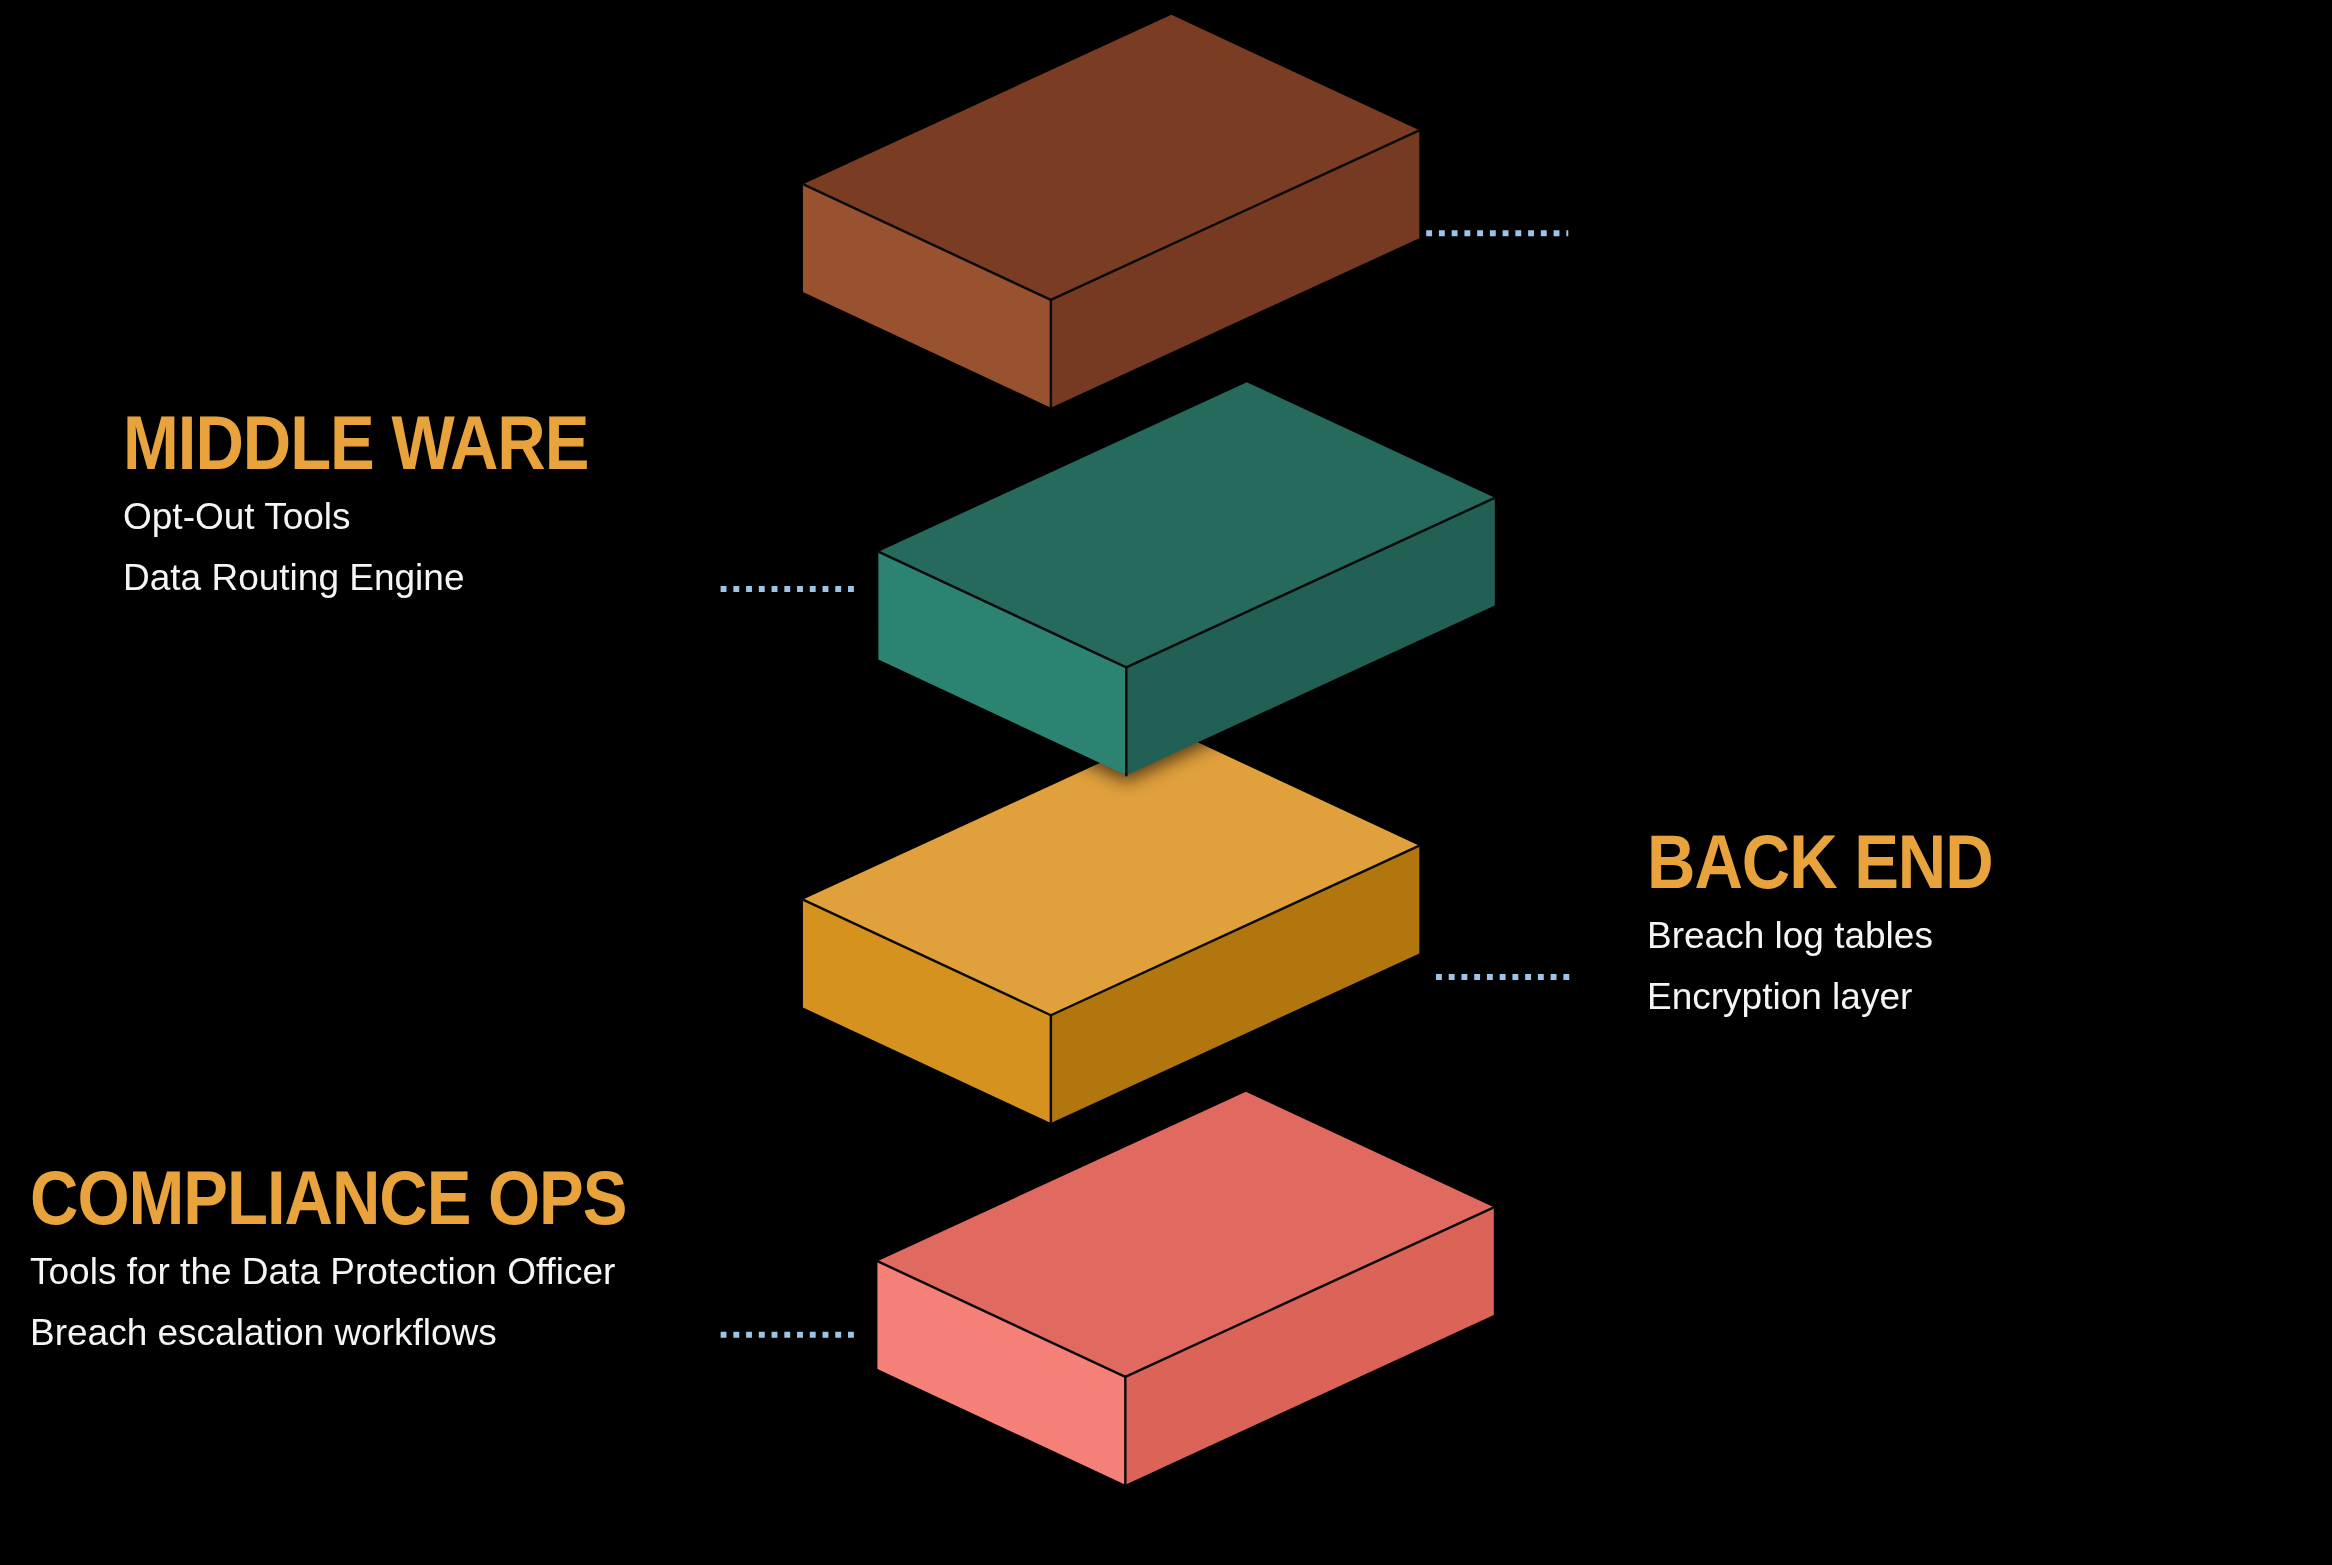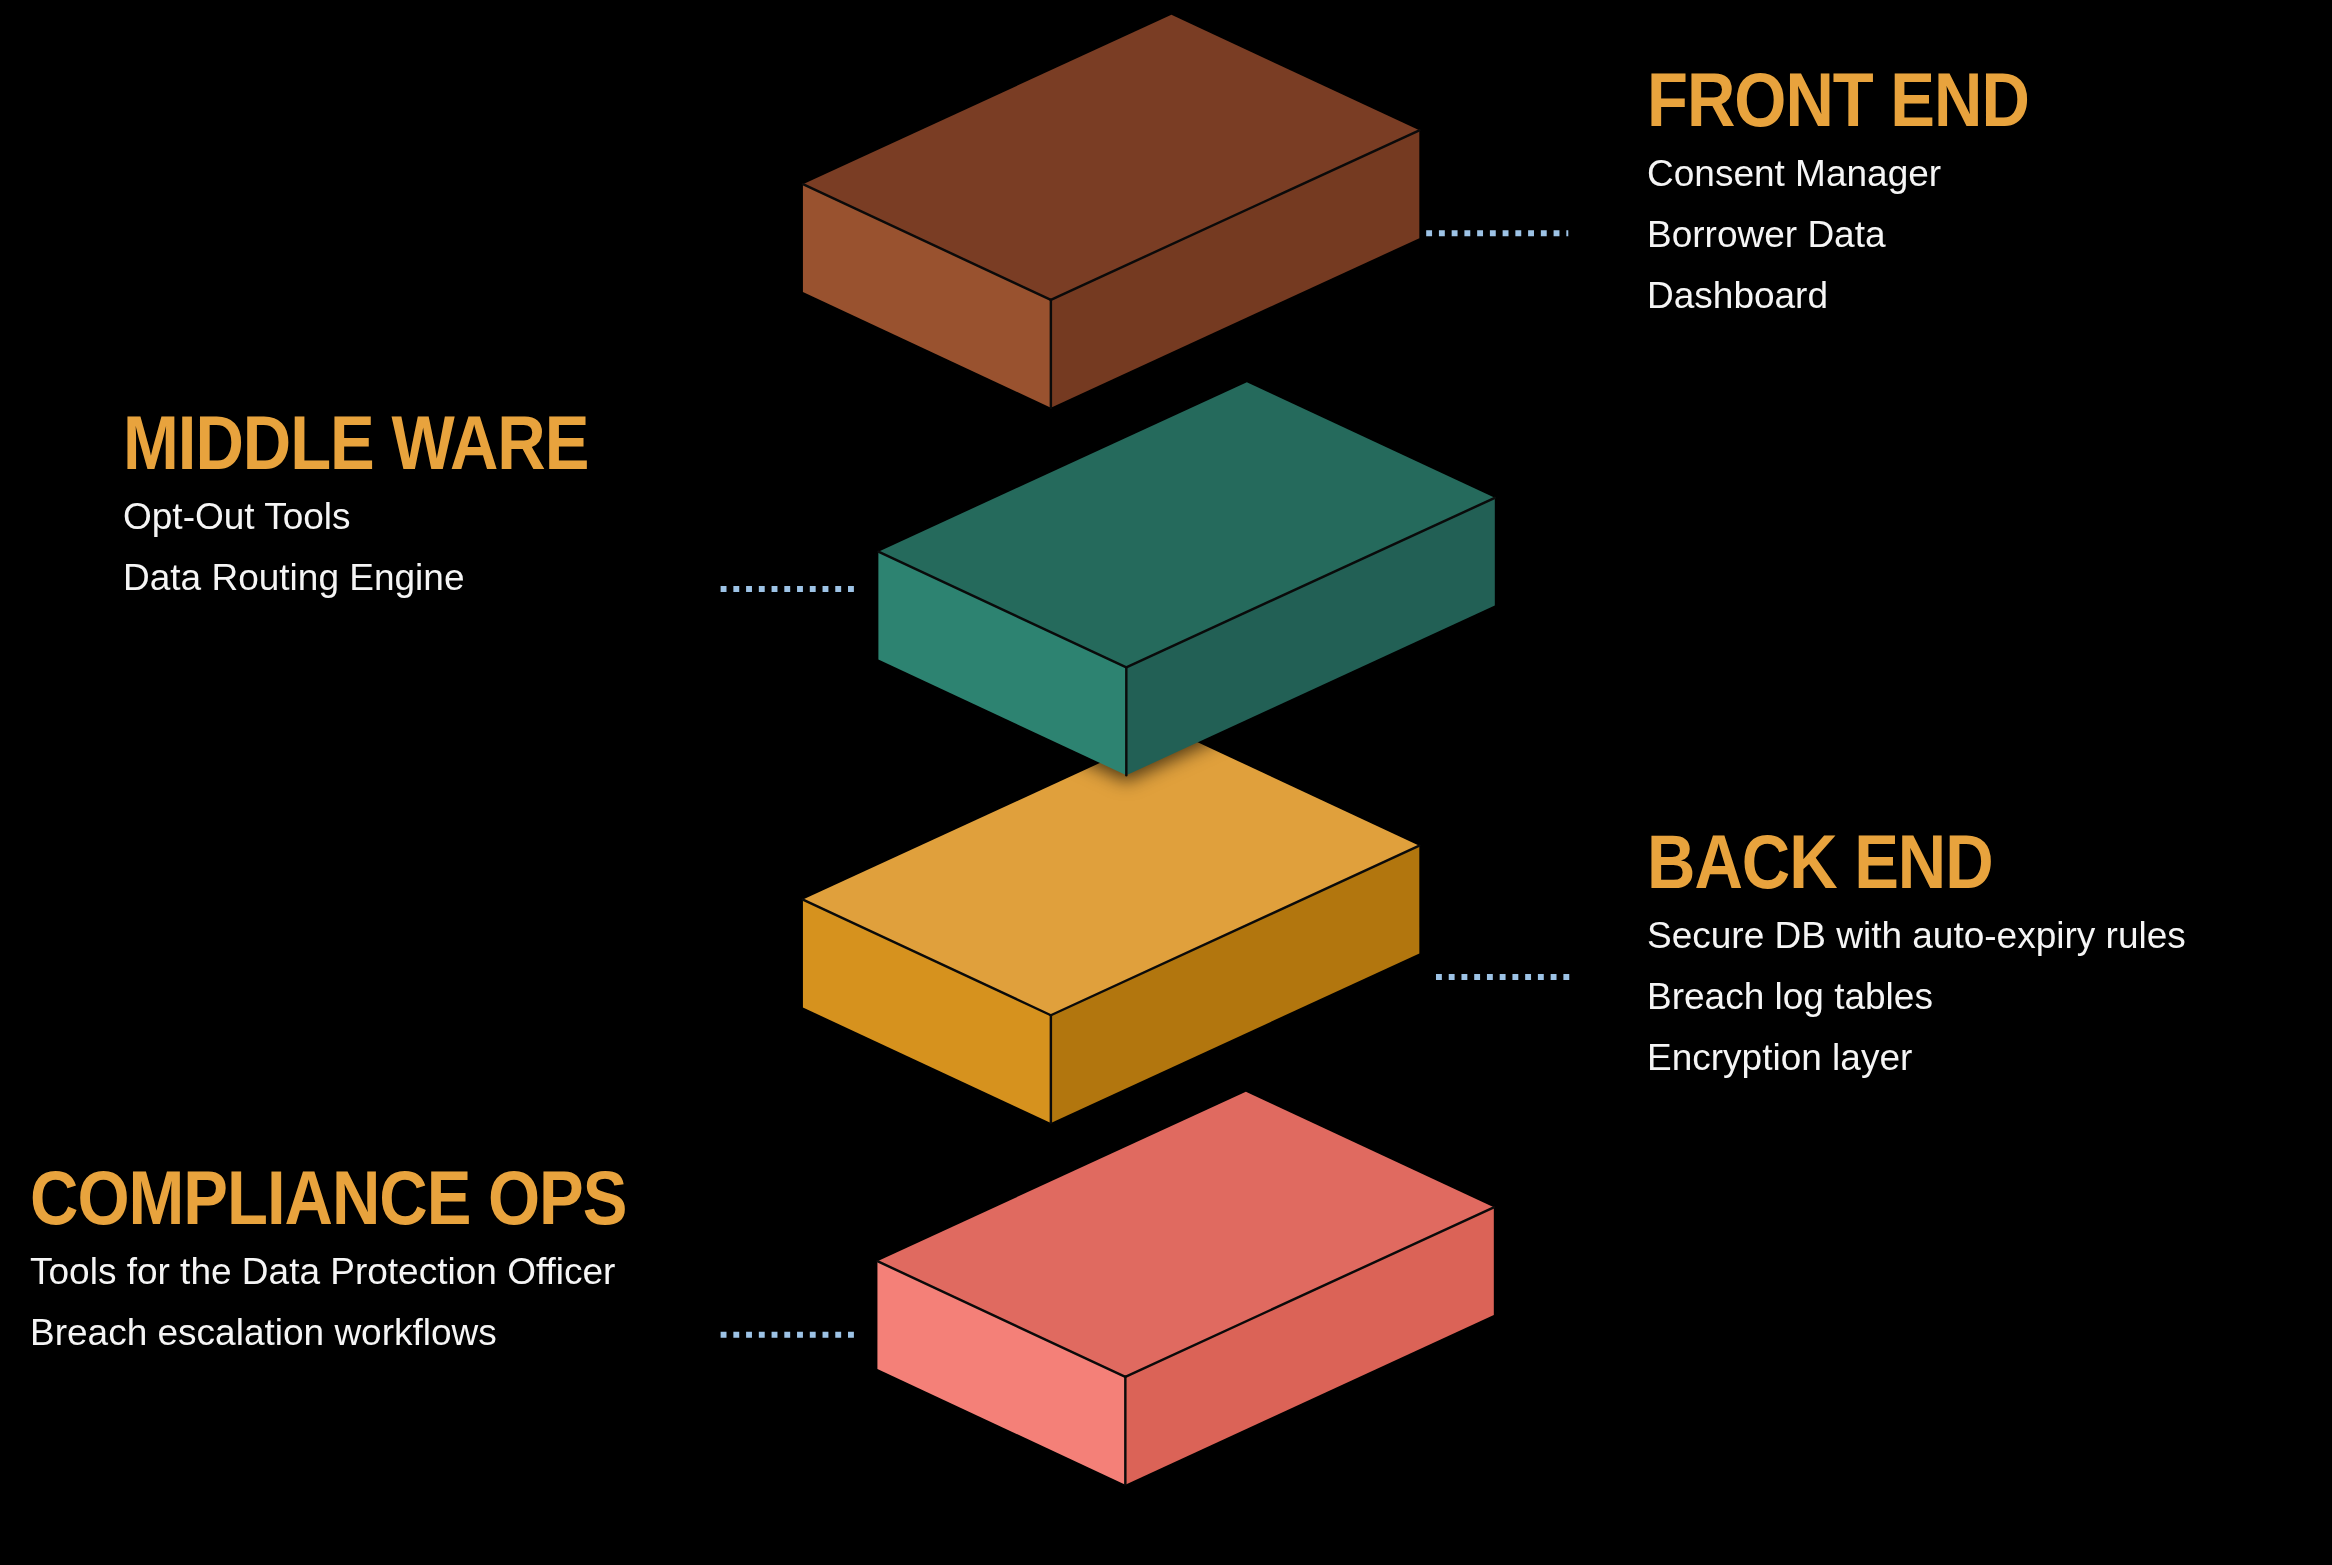--- a/index.html
+++ b/index.html
@@ -86,36 +86,29 @@
         <line x1="896" y1="563" x2="1149" y2="681" stroke="#0a0a0a" stroke-width="2.5" stroke-linecap="round"></line>
         <line x1="1149" y1="681" x2="1525" y2="508" stroke="#0a0a0a" stroke-width="2.5" stroke-linecap="round"></line>
         <line x1="1149" y1="681" x2="1149" y2="791" stroke="#0a0a0a" stroke-width="2.5" stroke-linecap="round"></line>
       </g>
       <line x1="1455" y1="238" x2="1600" y2="238" stroke="#9DC3E6" stroke-width="6" stroke-dasharray="6 7"></line>
       <line x1="735" y1="601" x2="878" y2="601" stroke="#9DC3E6" stroke-width="6" stroke-dasharray="6 7"></line>
       <line x1="1465" y1="997" x2="1608" y2="997" stroke="#9DC3E6" stroke-width="6" stroke-dasharray="6 7"></line>
       <line x1="735" y1="1362" x2="878" y2="1362" stroke="#9DC3E6" stroke-width="6" stroke-dasharray="6 7"></line>
     </svg>
 
-  <div class="label-block" id="blk-front-end">
-    <div class="layer-title" style="color: rgb(232, 163, 61);">FRONT END</div>
-    <div class="layer-item">Consent Manager</div>
-    <div class="layer-item">Borrower Data</div>
-    <div class="layer-item">Dashboard</div>
-  </div>
 
   <div class="label-block" id="blk-middleware">
     <div class="layer-title" style="color: rgb(232, 163, 61);">MIDDLE WARE</div>
     <div class="layer-item">Opt-Out Tools</div>
     <div class="layer-item">Data Routing Engine</div>
   </div>
 
   <div class="label-block" id="blk-back-end">
     <div class="layer-title" style="color: rgb(232, 163, 61);">BACK END</div>
-    <div class="layer-item">Secure DB with auto-expiry rules</div>
     <div class="layer-item">Breach log tables</div>
     <div class="layer-item">Encryption layer</div>
   </div>
 
   <div class="label-block" id="blk-compliance-ops">
     <div class="layer-title" style="color: rgb(232, 163, 61);">COMPLIANCE OPS</div>
     <div class="layer-item">Tools for the Data Protection Officer</div>
     <div class="layer-item">Breach escalation workflows</div>
   </div>
 

